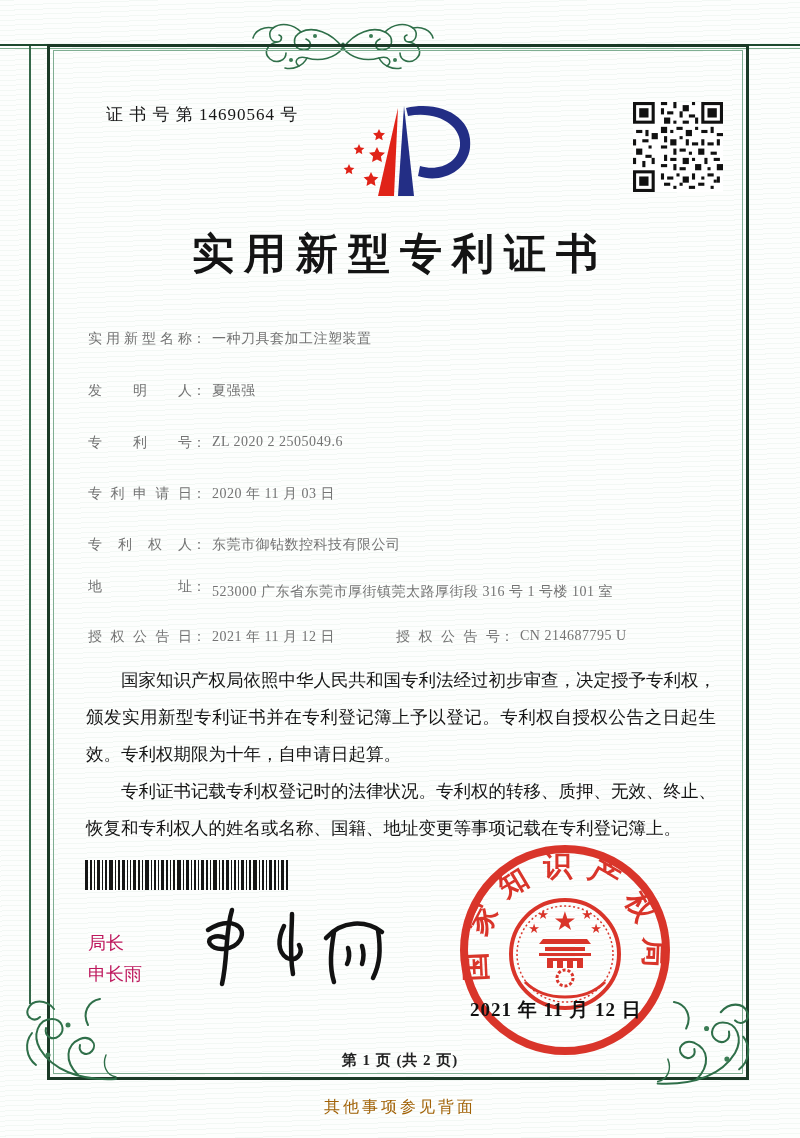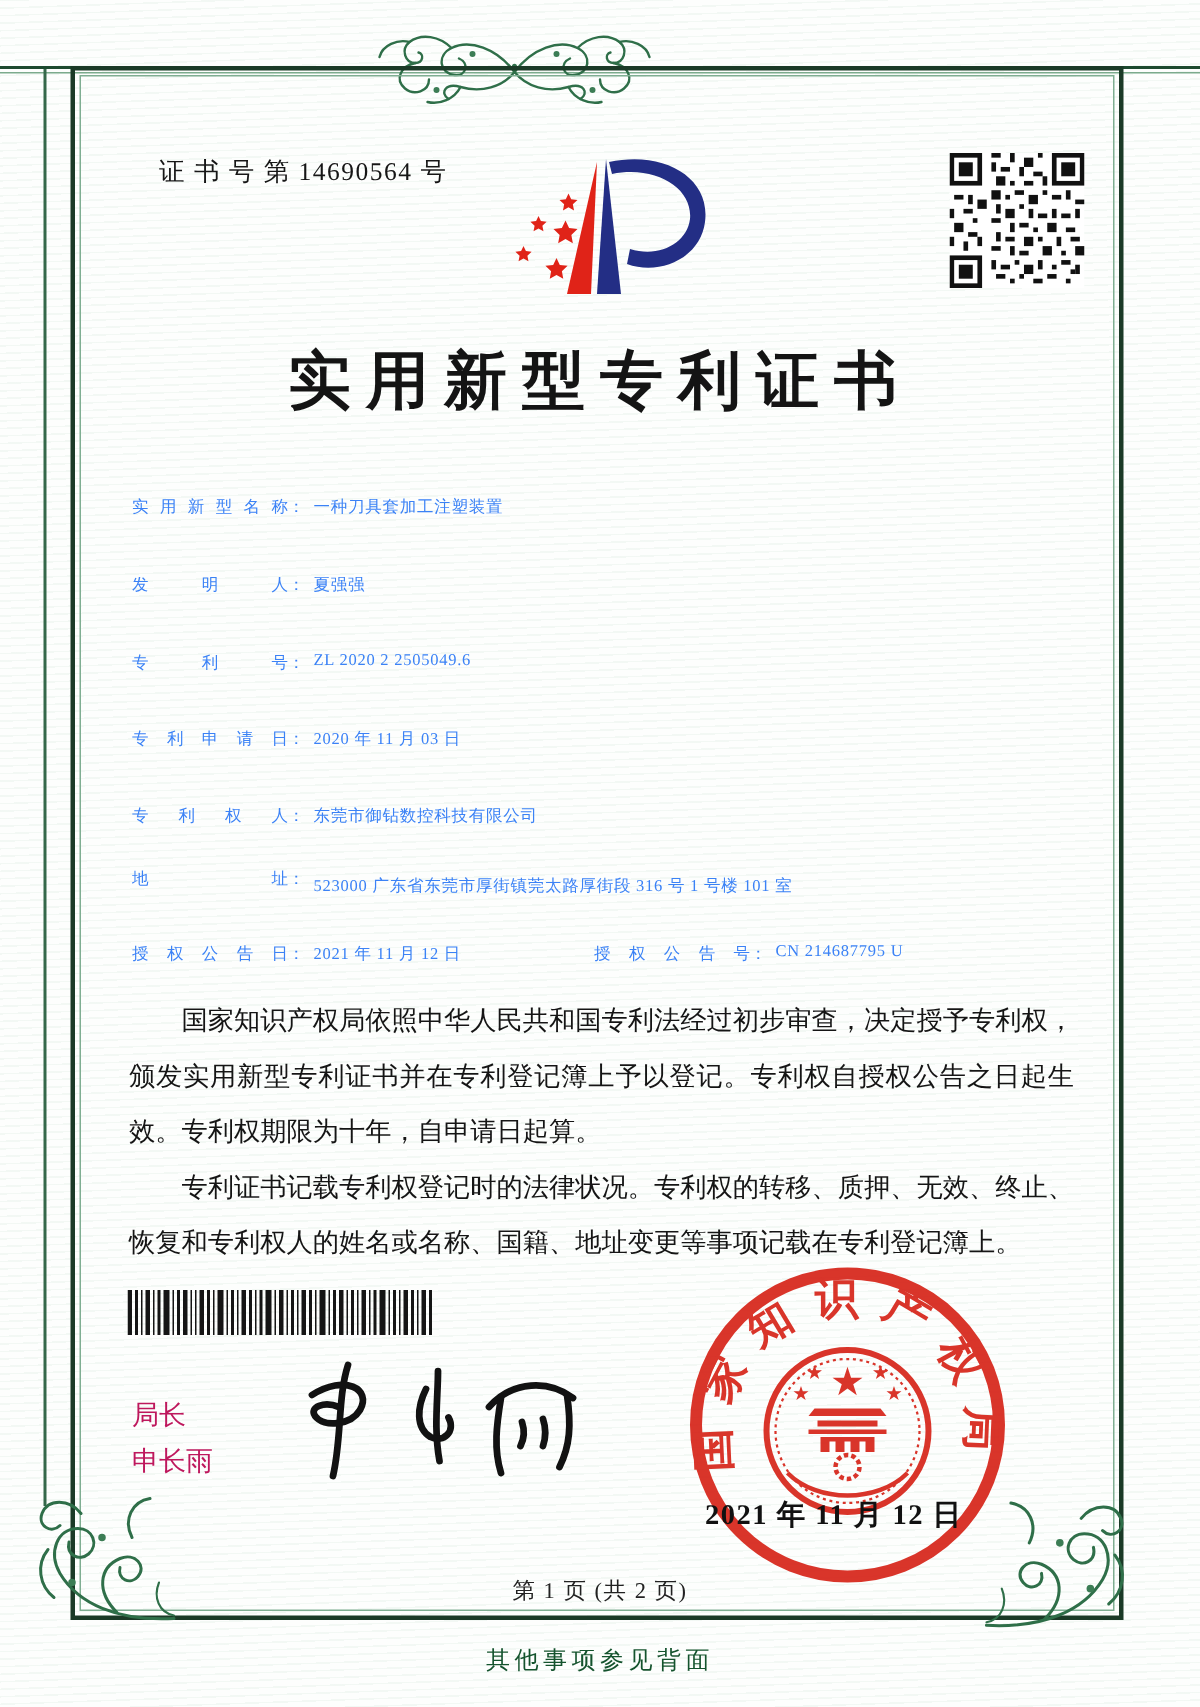--- a/index.html
+++ b/index.html
@@ -27,43 +27,43 @@
   .ornament{position:absolute;pointer-events:none;}
   
   .cert-no{position:absolute;left:72px;top:103px;font-size:17px;letter-spacing:1px;color:#161616;margin-left:34px;}
   .logo{position:absolute;left:322px;top:96px;width:176px;height:108px;}
   .qr{position:absolute;left:633px;top:102px;width:90px;height:90px;}
   .title{
     position:absolute;left:0;top:226px;width:800px;text-align:center;
     font-size:42px;font-weight:bold;letter-spacing:10px;color:#141414;
   }
   
-  .row{position:absolute;left:88px;font-size:11px;color:#3b82f6;white-space:nowrap;}
+  .row{position:absolute;left:88px;font-size:14px;color:#737373;white-space:nowrap;}
   .flabel{
     display:inline-block;width:104px;vertical-align:top;
     text-align:justify;text-align-last:justify;
   }
   .colon{display:inline-block;vertical-align:top;}
   .fvalue{display:inline-block;vertical-align:top;margin-left:6px;letter-spacing:0.5px;}
   .fvalue.wrap{white-space:normal;width:545px;line-height:27px;}
   .pair2{position:absolute;left:308px;top:0;}
   
   .bodytext{
     position:absolute;left:86px;top:662px;width:630px;
     font-size:17.5px;line-height:37px;text-align:justify;color:#151515;
   }
   .bodytext p{margin:0;text-indent:2em;}
   
   .barcode{position:absolute;left:85px;top:860px;width:206px;height:30px;}
   .signer{position:absolute;left:88px;top:928px;font-size:18px;line-height:31px;color:#be185d;font-family:"Liberation Sans","DejaVu Sans",sans-serif;}
   .signature{position:absolute;left:192px;top:900px;width:210px;height:95px;}
   .seal{position:absolute;left:455px;top:840px;width:220px;height:220px;opacity:0.93;}
   .seal-date{position:absolute;left:470px;top:997px;font-size:19px;letter-spacing:1px;color:#111;font-weight:bold;}
-  .page-info{position:absolute;left:0;top:1051px;width:800px;text-align:center;font-size:15px;letter-spacing:1px;color:#222;}
-  .footer-note{position:absolute;left:0;top:1097px;width:800px;text-align:center;font-size:16px;letter-spacing:3px;color:#14532d;}
+  .page-info{position:absolute;left:0;top:1051px;width:800px;text-align:center;font-size:15px;letter-spacing:1px;color:#222;font-weight:bold;}
+  .footer-note{position:absolute;left:0;top:1097px;width:800px;text-align:center;font-size:16px;letter-spacing:3px;color:#a16207;}
 </style>
 </head>
 <body>
 
 <div class="sheet">
 
   <div class="outer-top-line"></div>
   <div class="outer-top-line2"></div>
   <div class="outer-left-line"></div>
 

